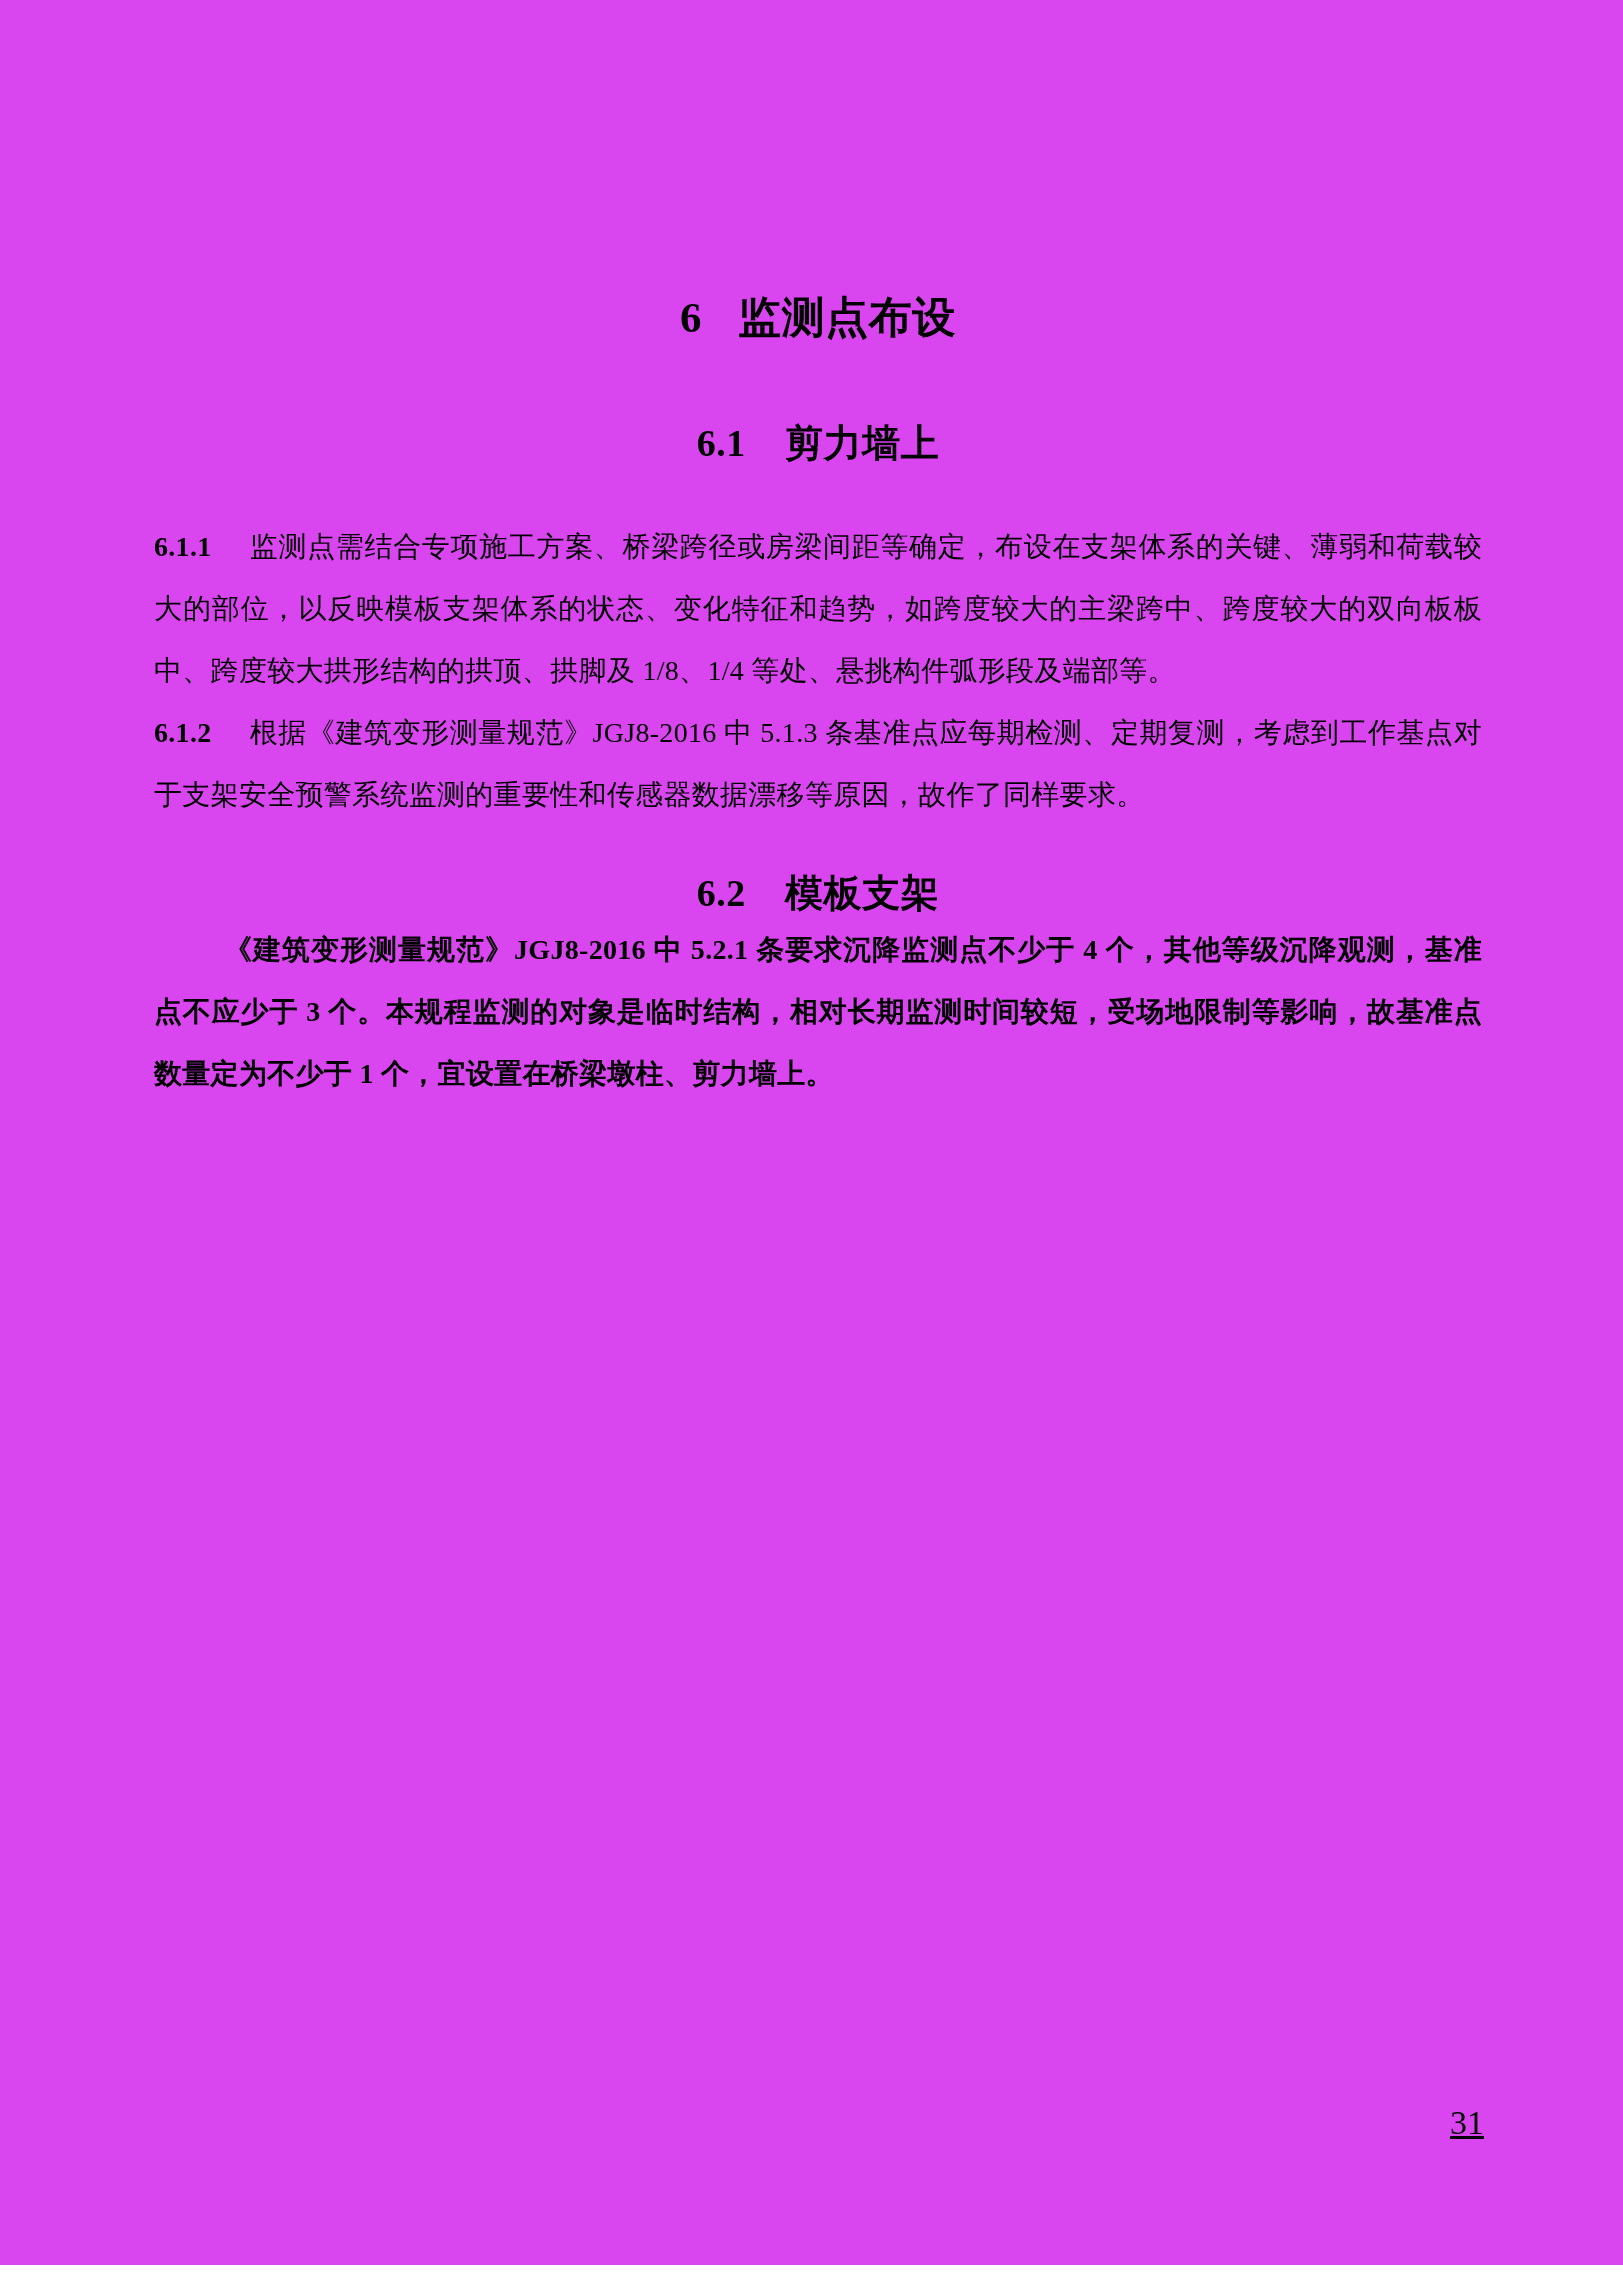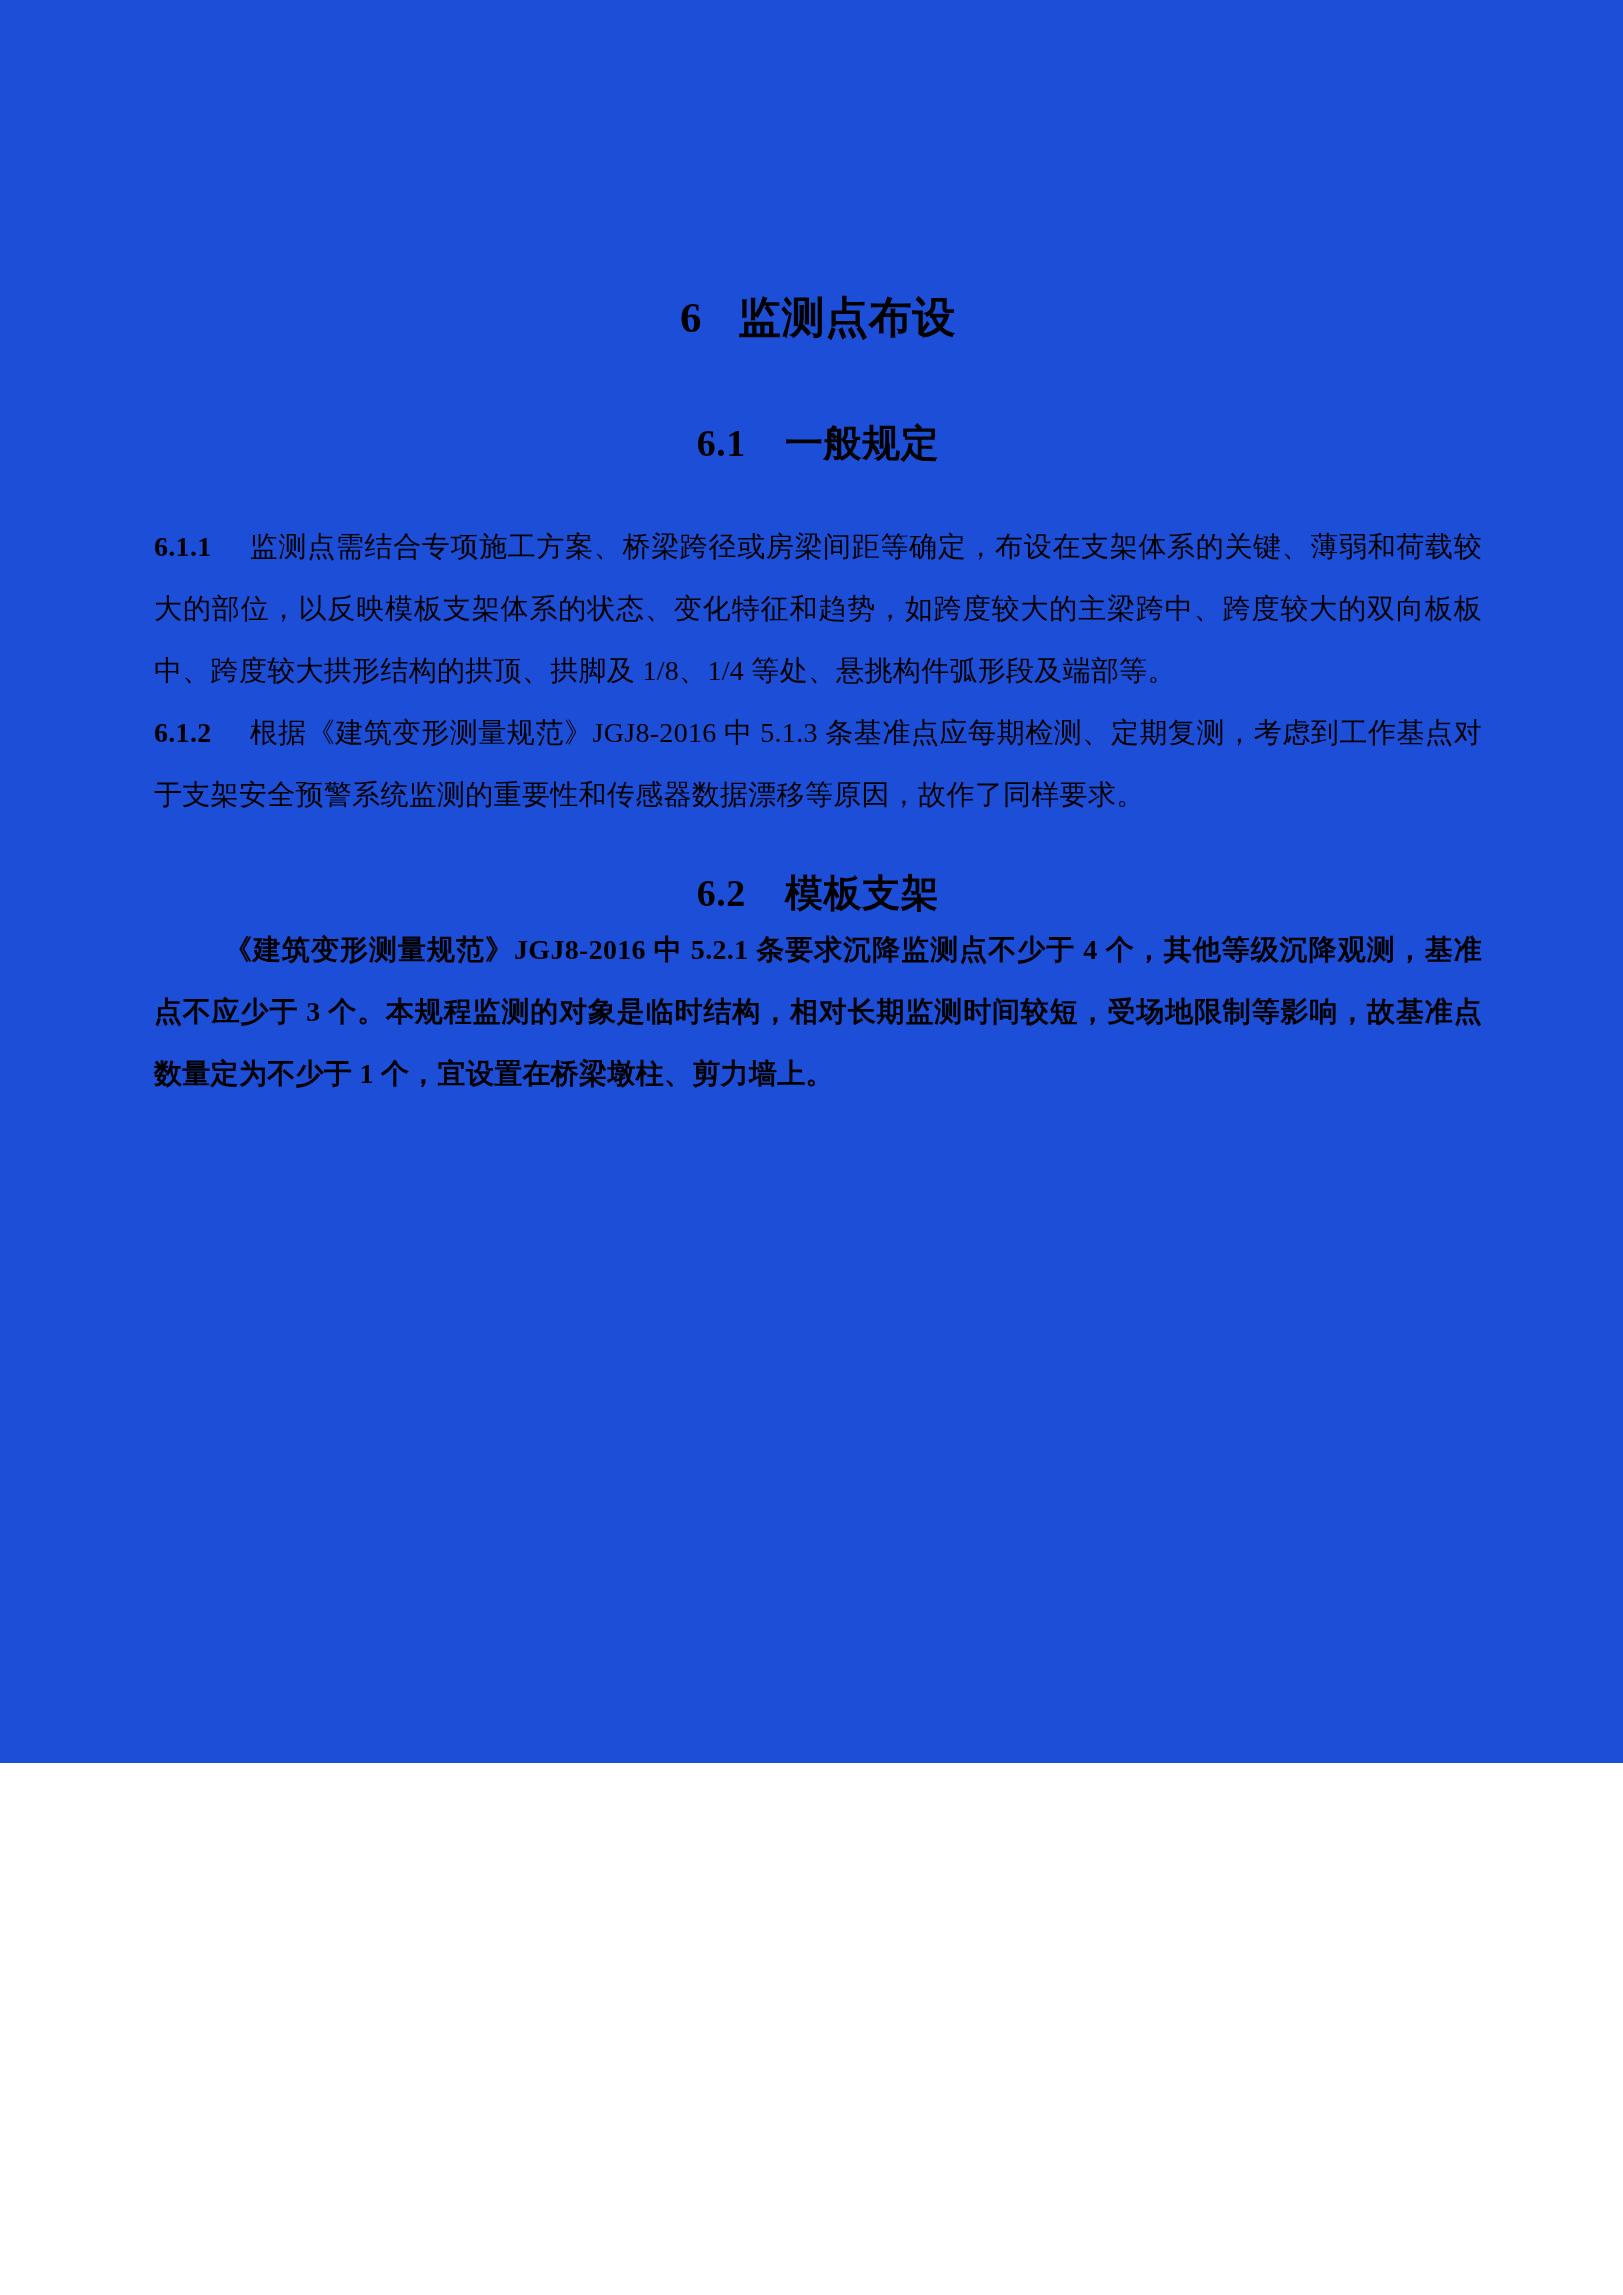--- a/index.html
+++ b/index.html
@@ -3,22 +3,22 @@
 <meta charset="utf-8">
 <style>
   html, body {
     margin: 0;
     padding: 0;
     background: #ffffff;
   }
   .page {
     position: relative;
     width: 1624px;
-    height: 1763px;
-    background: #1d4ed8;
+    height: 2265px;
+    background: #d946ef;
     color: #000000;
     font-family: "Liberation Serif", "DejaVu Serif", serif;
     overflow: hidden;
   }
   .content {
     position: absolute;
     left: 154px;
     top: 0;
     width: 1328px;
   }
@@ -70,21 +70,21 @@
   }
 </style>
 </head>
 <body>
 
 <div class="page">
   <div class="content">
 
     <h1 class="chapter-heading"><span class="num">6</span><span>监测点布设</span></h1>
 
-    <h2 class="section-heading sec1"><span class="num">6.1</span><span>一般规定</span></h2>
+    <h2 class="section-heading sec1"><span class="num">6.1</span><span>剪力墙上</span></h2>
 
     <p class="para first-after-heading"><span class="label">6.1.1</span><span class="ptext">监测点需结合专项施工方案、桥梁跨径或房梁间距等确定，布设在支架体系的关键、薄弱和荷载较大的部位，以反映模板支架体系的状态、变化特征和趋势，如跨度较大的主梁跨中、跨度较大的双向板板中、跨度较大拱形结构的拱顶、拱脚及 1/8、1/4 等处、悬挑构件弧形段及端部等。</span></p>
 
     <p class="para"><span class="label">6.1.2</span><span class="ptext">根据《建筑变形测量规范》JGJ8-2016 中 5.1.3 条基准点应每期检测、定期复测，考虑到工作基点对于支架安全预警系统监测的重要性和传感器数据漂移等原因，故作了同样要求。</span></p>
 
 
     <h2 class="section-heading sec2"><span class="num">6.2</span><span>模板支架</span></h2>
 
 
     <p class="para indent"><span class="ptext">《建筑变形测量规范》JGJ8-2016 中 5.2.1 条要求沉降监测点不少于 4 个，其他等级沉降观测，基准点不应少于 3 个。本规程监测的对象是临时结构，相对长期监测时间较短，受场地限制等影响，故基准点数量定为不少于 1 个，宜设置在桥梁墩柱、剪力墙上。</span></p>

